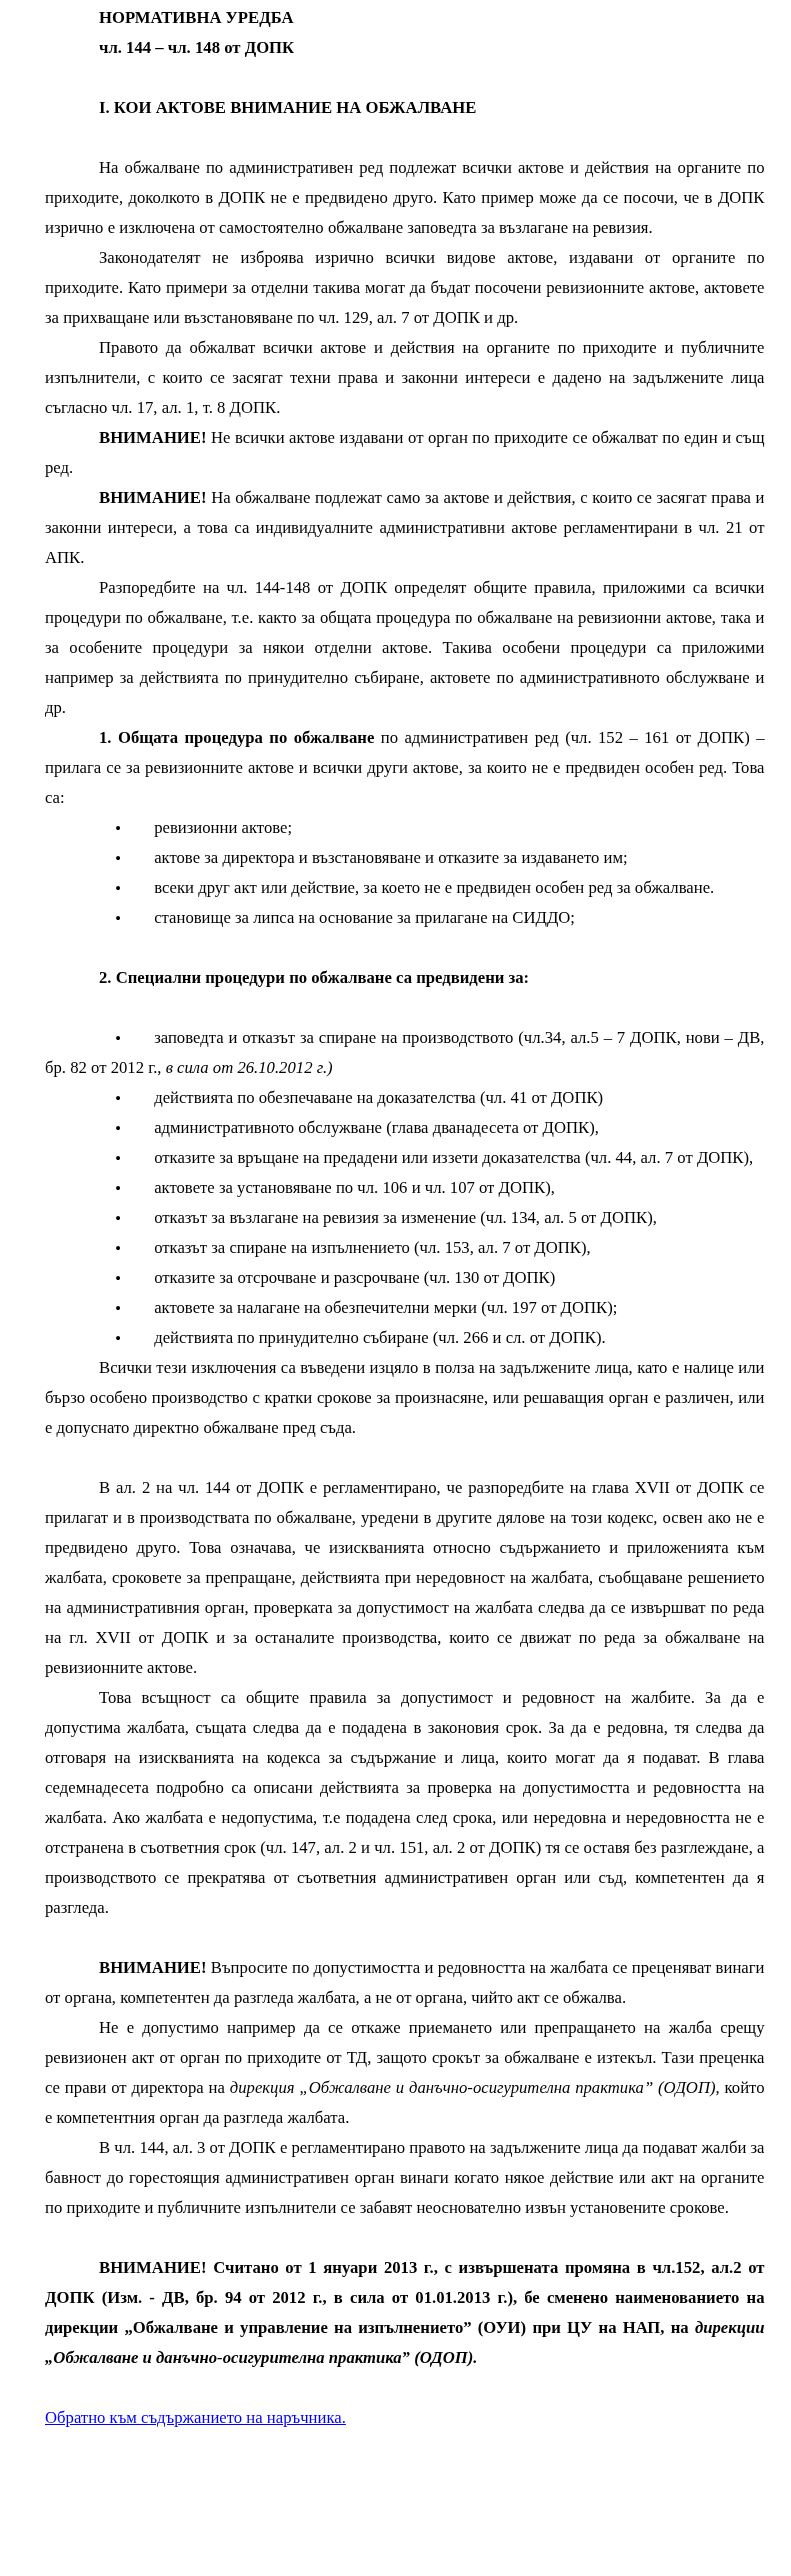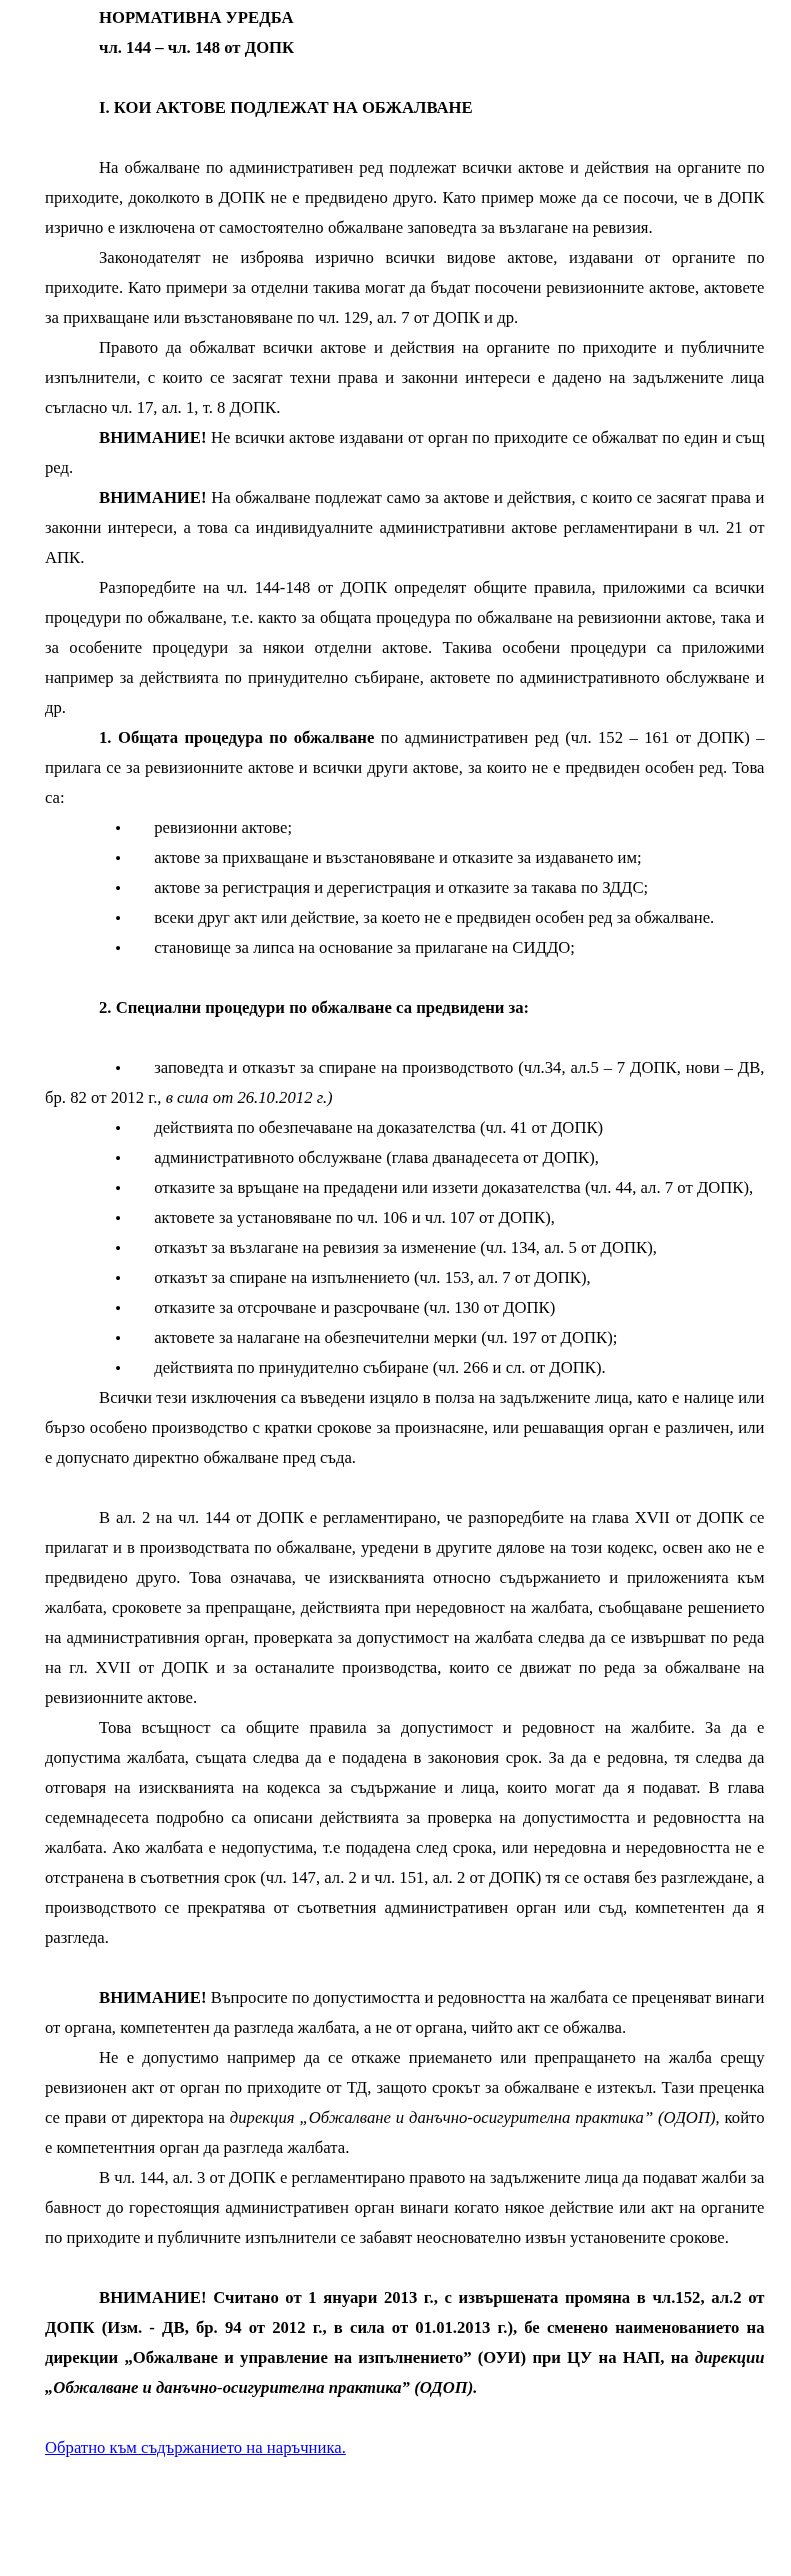--- a/index.html
+++ b/index.html
@@ -38,40 +38,39 @@
 </head>
 <body>
 
 <div class="page">
 
   <p class="b">НОРМАТИВНА УРЕДБА</p>
   <p class="b">чл. 144 – чл. 148 от ДОПК</p>
 
   <div class="sp"></div>
 
-  <p class="b">I. КОИ АКТОВЕ ПОДЛЕЖАТ НА ОБЖАЛВАНЕ</p>
+  <p class="b">I. КОИ АКТОВЕ ВНИМАНИЕ НА ОБЖАЛВАНЕ</p>
 
   <div class="sp"></div>
 
   <p>На обжалване по административен ред подлежат всички актове и действия на органите по приходите, доколкото в ДОПК не е предвидено друго. Като пример може да се посочи, че в ДОПК изрично е изключена от самостоятелно обжалване заповедта за възлагане на ревизия.</p>
   <p>Законодателят не изброява изрично всички видове актове, издавани от органите по приходите. Като примери за отделни такива могат да бъдат посочени ревизионните актове, актовете за прихващане или възстановяване по чл. 129, ал. 7 от ДОПК и др.</p>
   <p>Правото да обжалват всички актове и действия на органите по приходите и публичните изпълнители, с които се засягат техни права и законни интереси е дадено на задължените лица съгласно чл. 17, ал. 1, т. 8 ДОПК.</p>
 
   <p><span class="b">ВНИМАНИЕ!</span><span>  Не всички актове издавани от орган по приходите се обжалват по един и същ ред.</span></p>
 
   <p><span class="b">ВНИМАНИЕ!</span><span> На обжалване подлежат само за актове и действия, с които се засягат права и законни интереси, а това са индивидуалните административни актове регламентирани в чл. 21 от АПК.</span></p>
 
   <p>Разпоредбите на чл. 144-148 от ДОПК определят общите правила, приложими са всички процедури по обжалване, т.е. както за общата процедура по обжалване на ревизионни актове, така и за особените процедури за някои отделни актове. Такива особени процедури са приложими например за действията по принудително събиране, актовете по административното обслужване и др.</p>
 
   <p><span class="b">1. Общата процедура по обжалване</span><span> по административен ред (чл. 152 – 161 от ДОПК) – прилага се за ревизионните актове и всички други актове, за които не е предвиден особен ред. Това са:</span></p>
 
   <div>
     <p class="li"><span class="bullet">•</span><span class="tab"></span><span>ревизионни актове;</span></p>
-    <p class="li"><span class="bullet">•</span><span class="tab"></span><span>актове за прихващане и възстановяване и отказите за издаването им;</span></p>
-    <p class="li"><span class="bullet">•</span><span class="tab"></span><span>актове за регистрация и дерегистрация и отказите за такава по ЗДДС;</span></p>
+    <p class="li"><span class="bullet">•</span><span class="tab"></span><span>актове за директора и възстановяване и отказите за издаването им;</span></p>
     <p class="li"><span class="bullet">•</span><span class="tab"></span><span>всеки друг акт или действие, за което не е предвиден особен ред за обжалване.</span></p>
     <p class="li"><span class="bullet">•</span><span class="tab"></span><span>становище за липса на основание за прилагане на СИДДО;</span></p>
   </div>
 
   <div class="sp"></div>
 
   <p class="b">2. Специални процедури по обжалване са предвидени за:</p>
 
   <div class="sp"></div>
 

